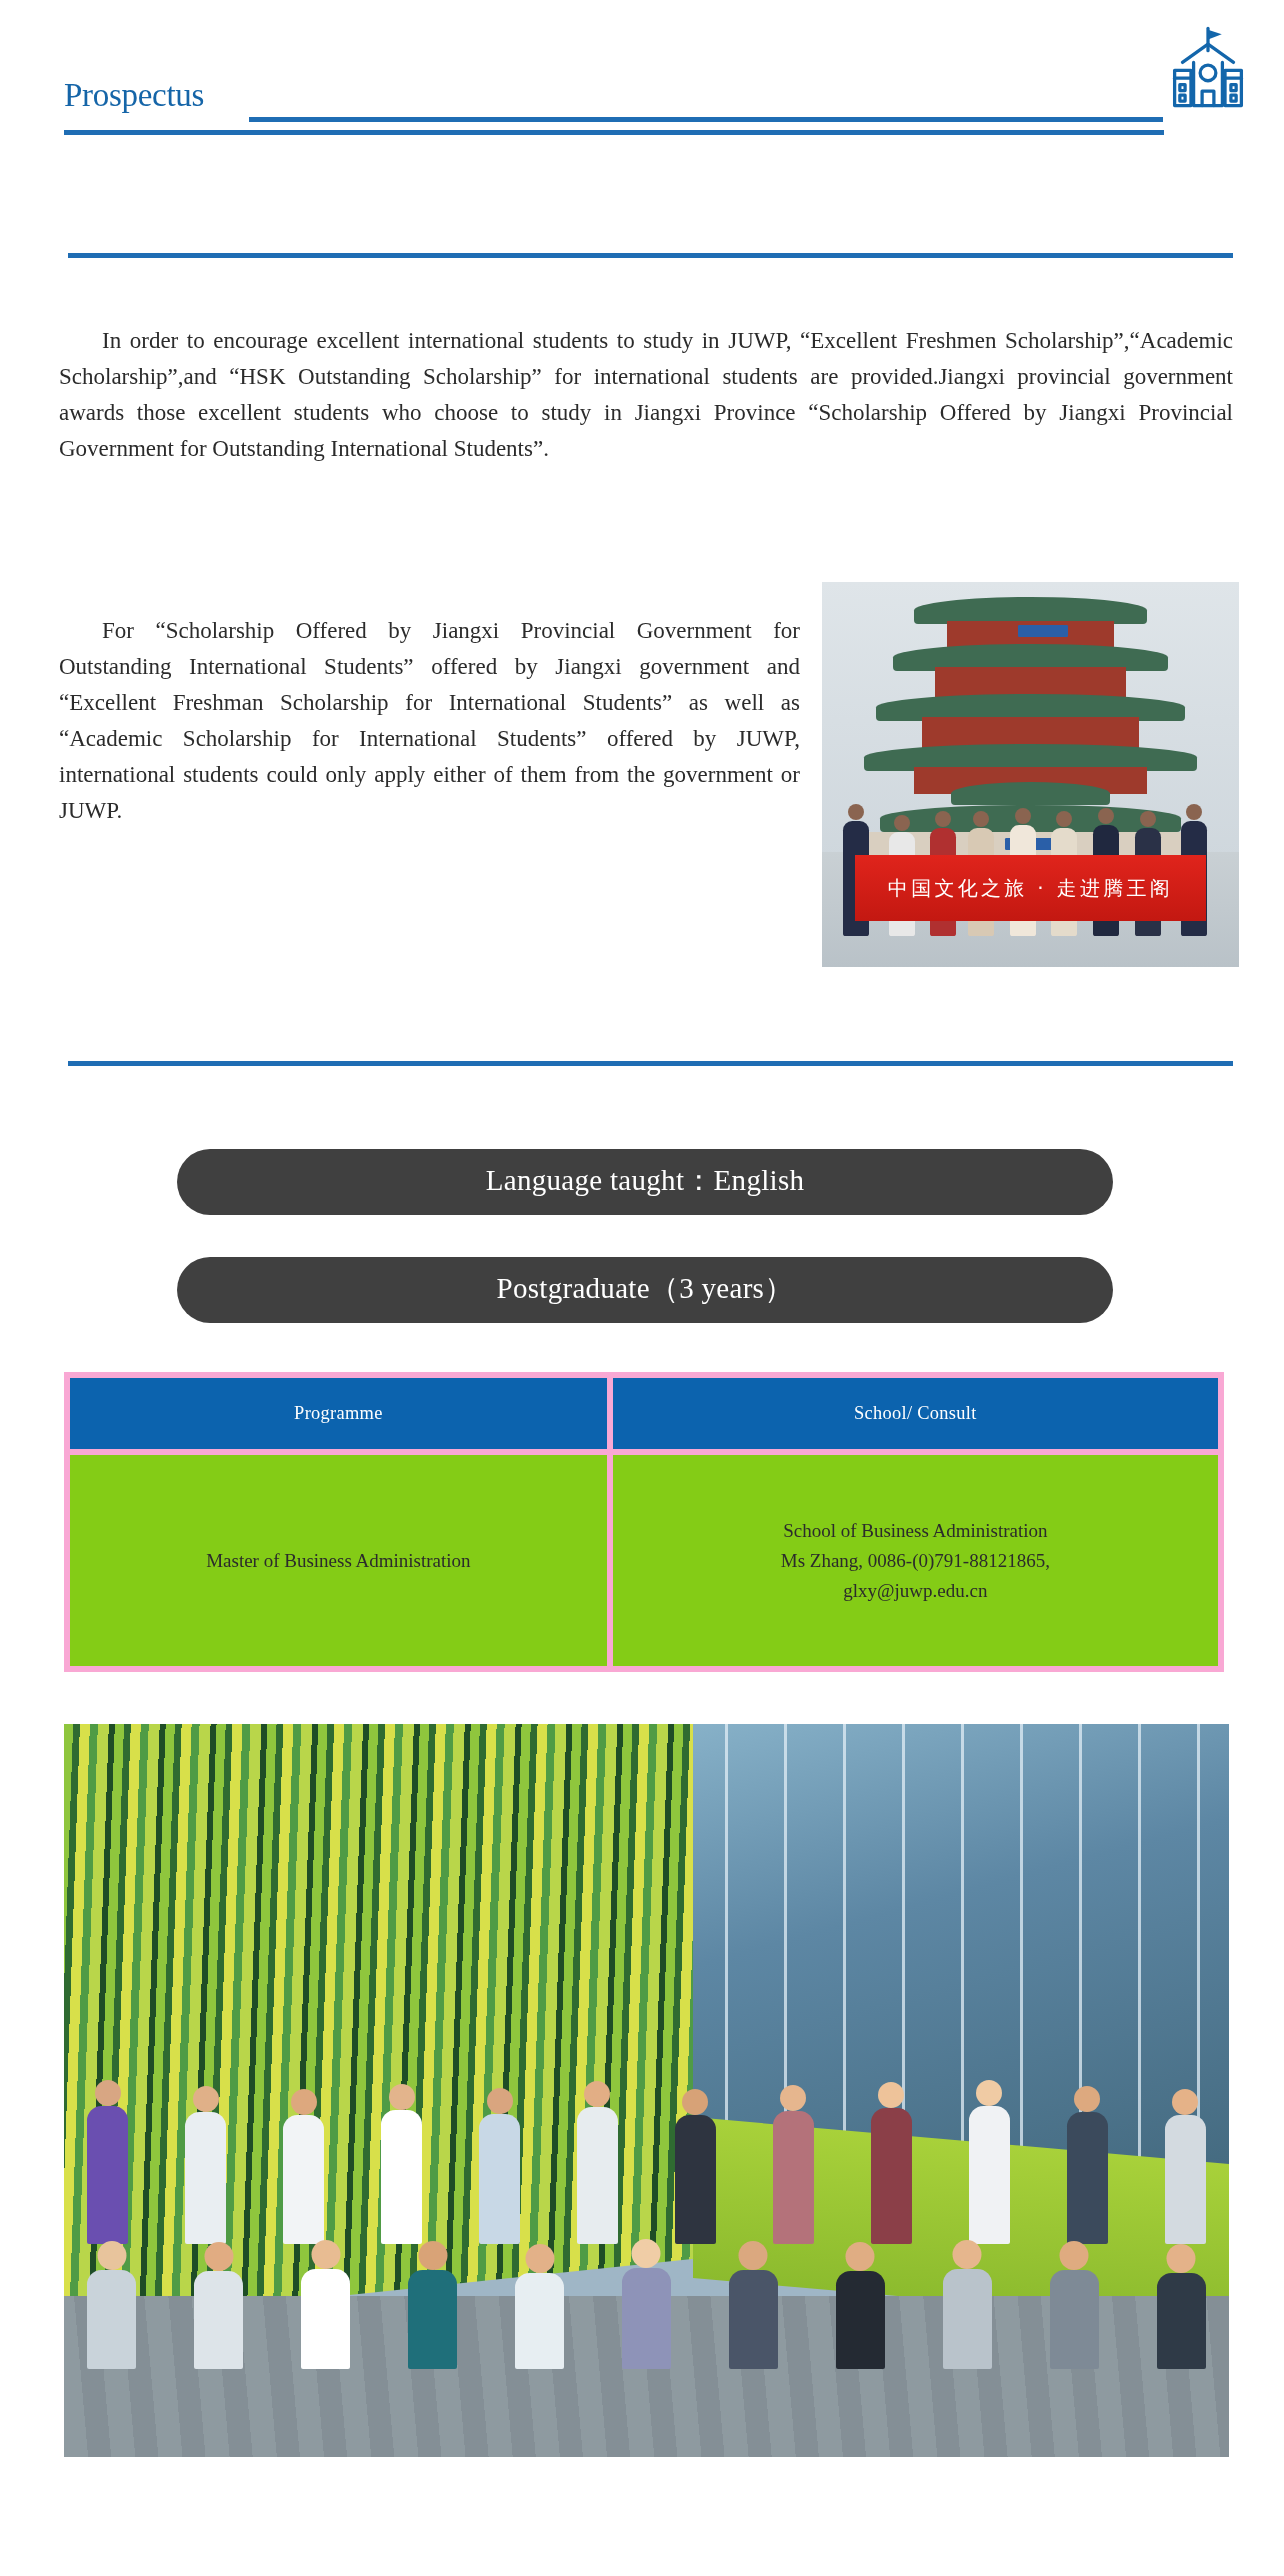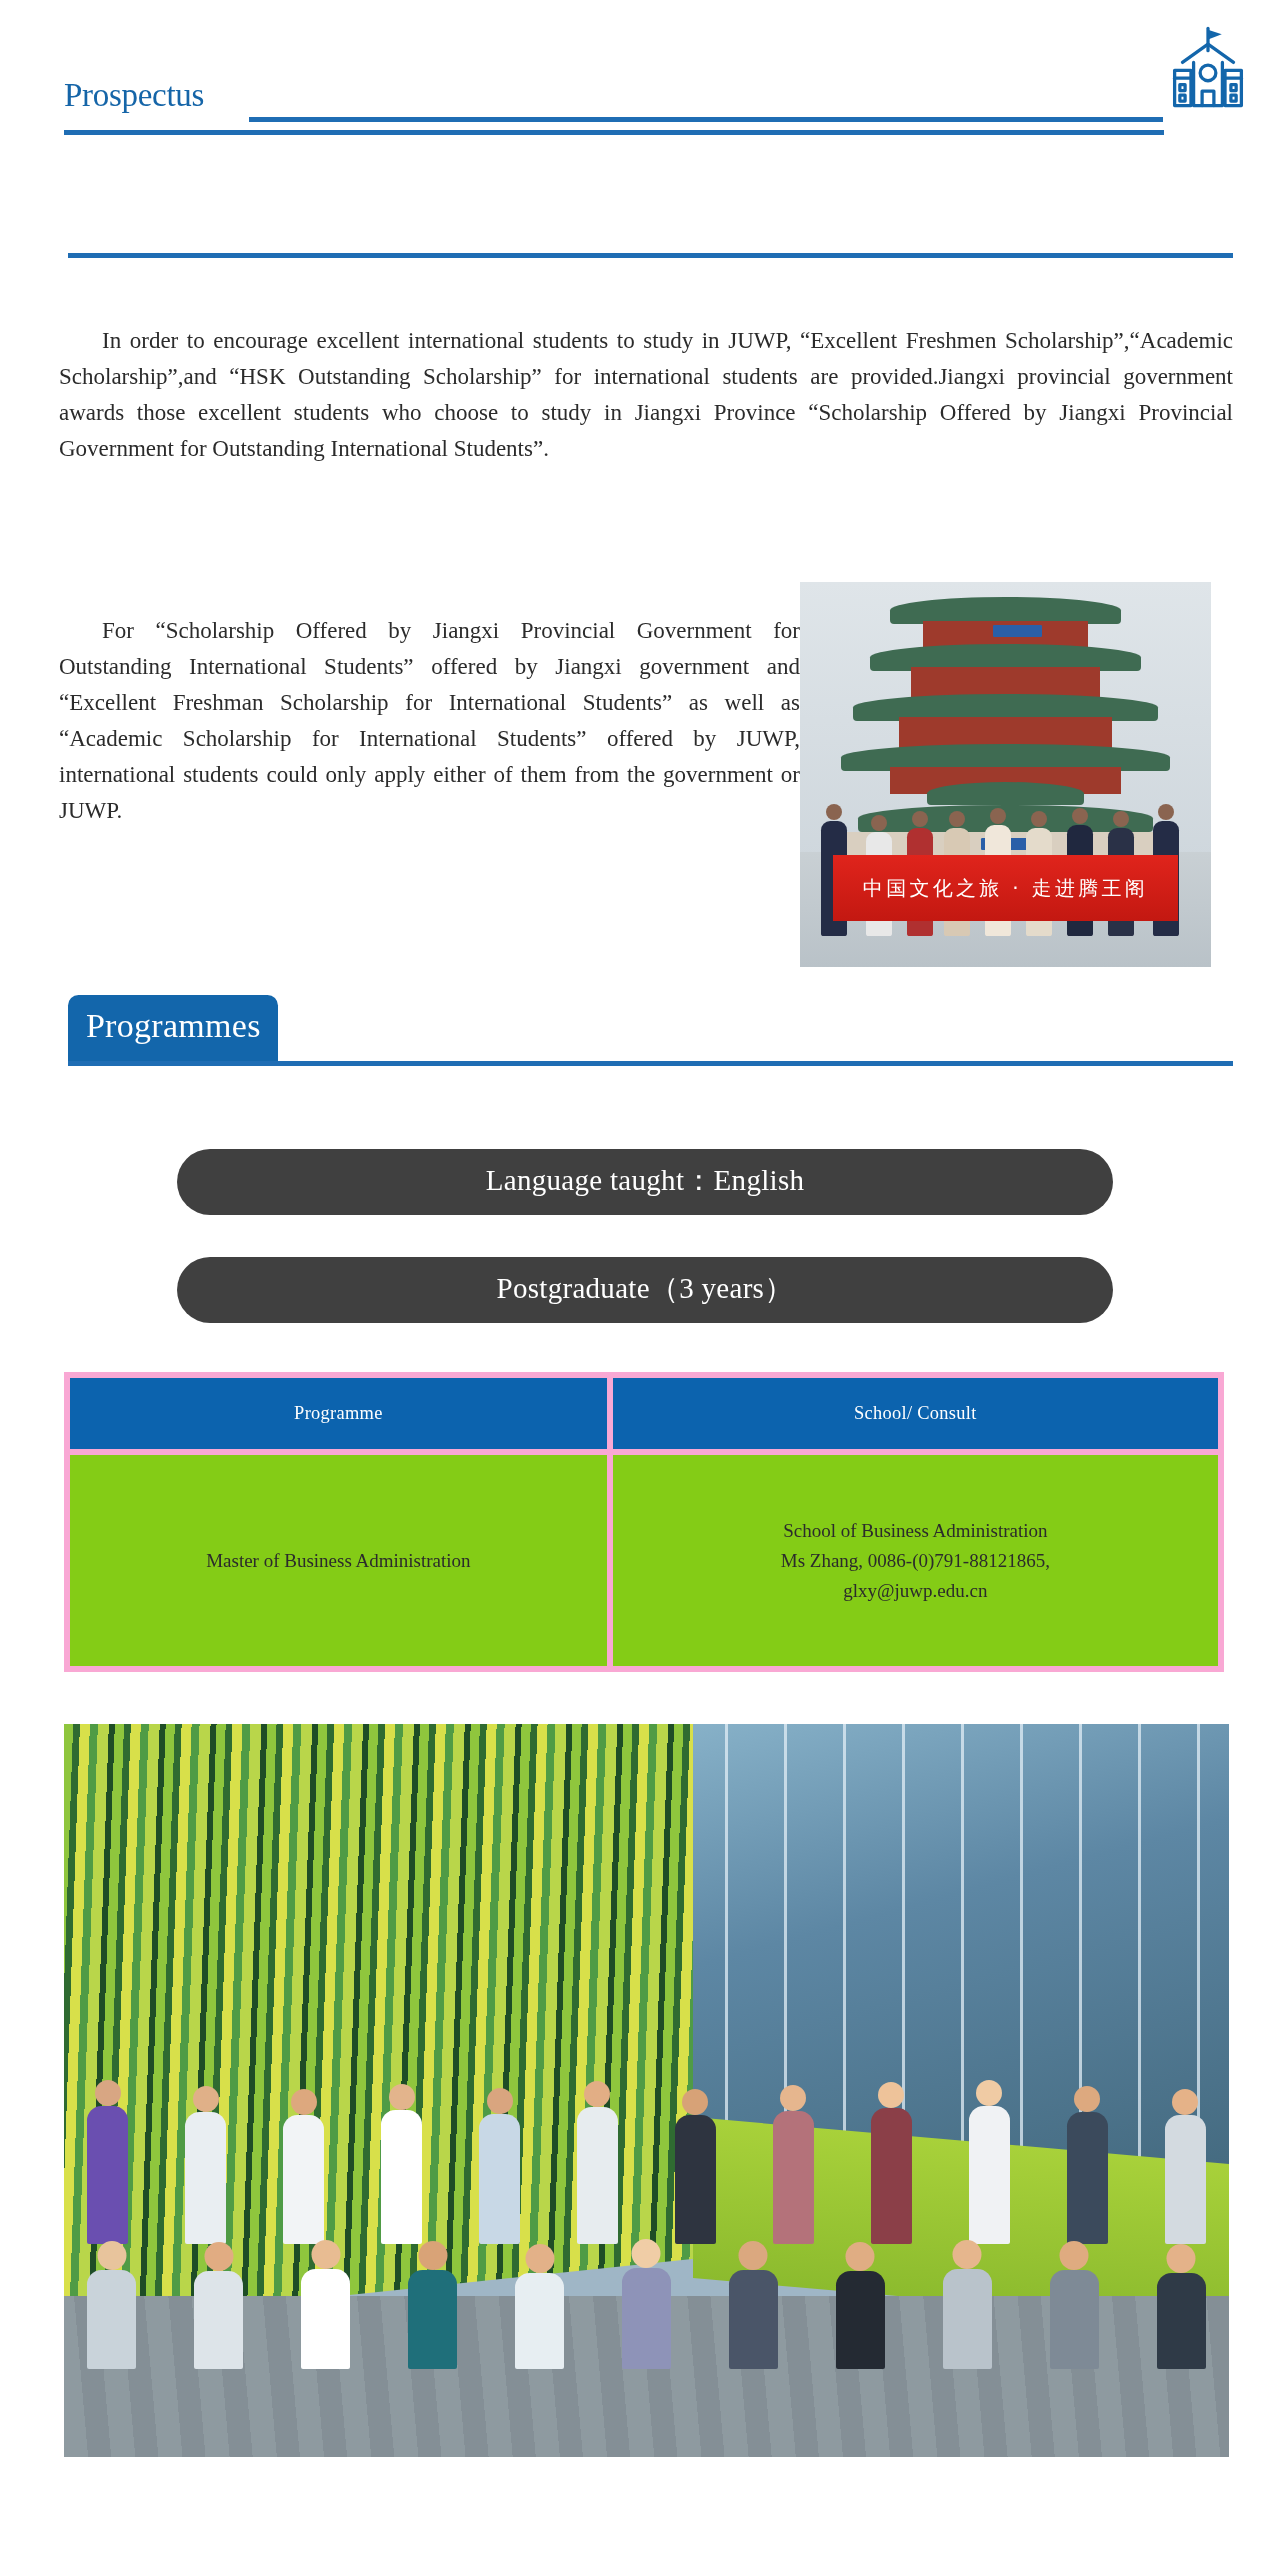--- a/index.html
+++ b/index.html
@@ -103,23 +103,24 @@
     left: 59px; top: 590px;
     width: 741px;
   }
 
   
   .photo {
     position: absolute;
     overflow: hidden;
   }
   #photo-pavilion {
-    left: 800px; top: 582px;
+    left: 822px; top: 582px;
     width: 411px; height: 385px;
     background: linear-gradient(#d8dee2 0%, #d2d9de 55%, #c6ced4 100%);
+    padding-left: 6px;
   }
   #photo-campus-group {
     left: 64px; top: 1724px;
     width: 1165px; height: 733px;
     background: #9fb6c6;
   }
 
   
   .pv-sky { position:absolute; left:0; top:0; width:100%; height:72%;
             background: linear-gradient(#dfe5e9, #cfd7dd); }
@@ -327,23 +328,20 @@
     </div>
   <div class="pv-person" style="left:86%; height:30%; background:#242c46;">
       <i class="pv-head"></i>
     </div>
 
   <div class="pv-banner">中国文化之旅 · 走进腾王阁</div>
 </div>
 
 <div class="section-head" style="top:995px;">
   <div class="section-underline"></div>
-  <div class="section-tab">
-    <span class="section-tab-label">Programmes</span>
-  </div>
 </div>
 
 <div class="pill" id="pill-language">
   <span class="pill-label">Language taught：English</span>
 </div>
 
 <div class="pill" id="pill-degree">
   <span class="pill-label">Postgraduate（3 years）</span>
 </div>
 

